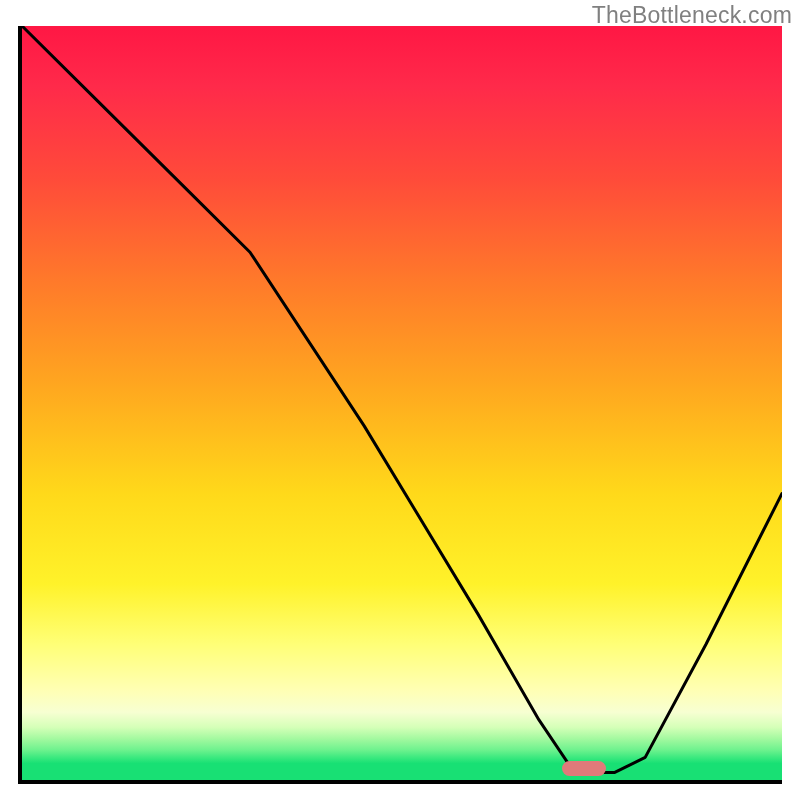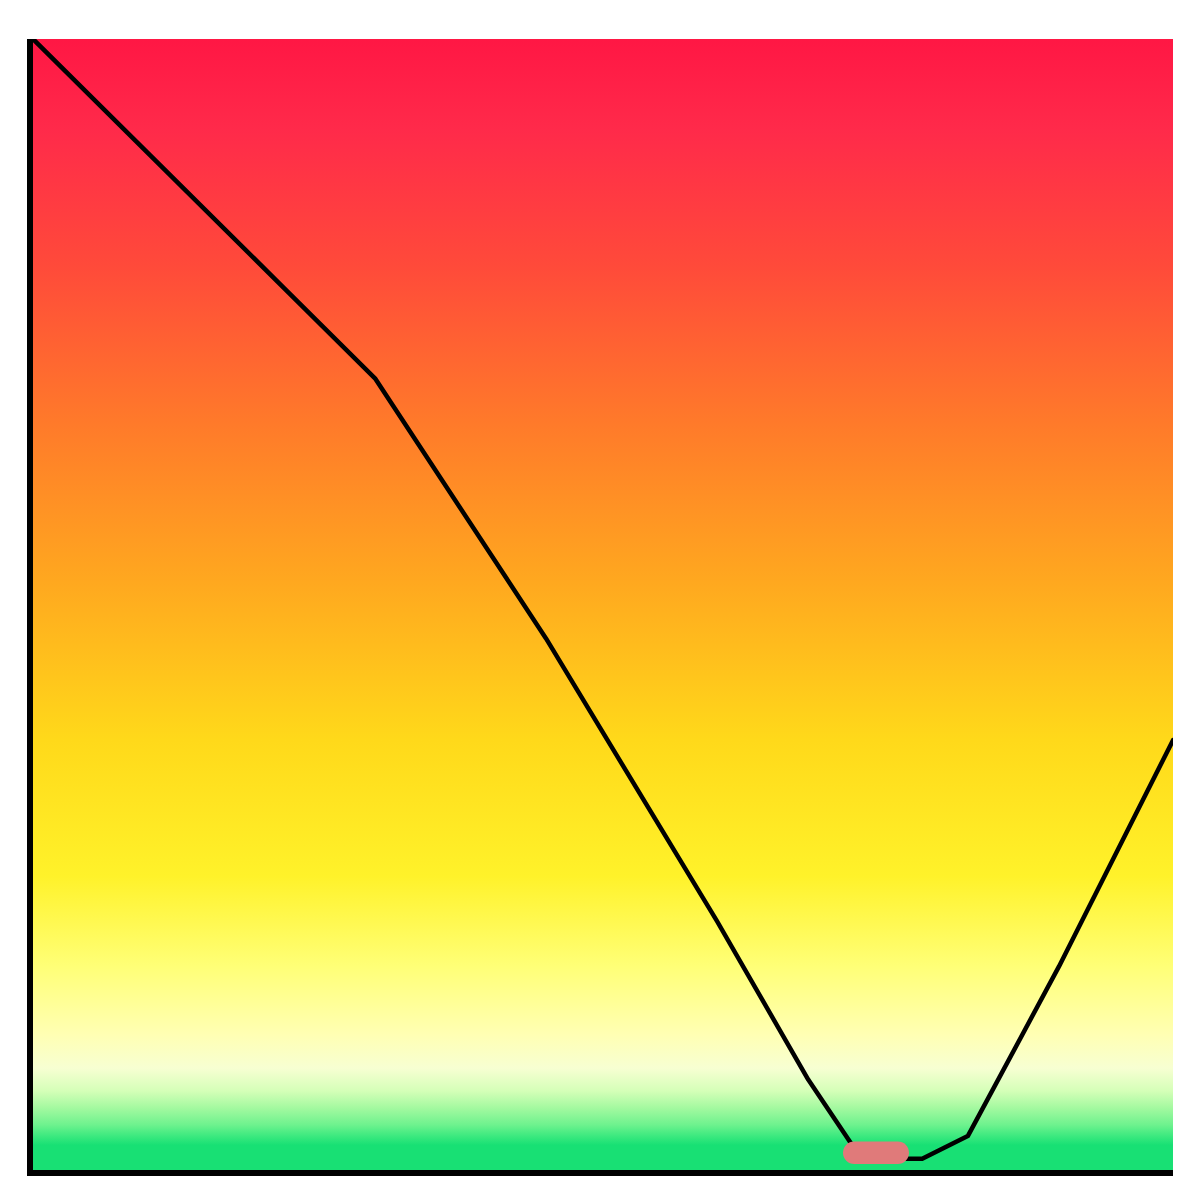--- a/index.html
+++ b/index.html
@@ -72,20 +72,21 @@
     height: 15px;
     background: #e07a7a;
     border-radius: 8px;
   }
 </style>
 </head>
 <body>
 
 <div class="canvas">
 
+  <div class="watermark">TheBottleneck.com</div>
 
   <div class="plot-frame">
     <div class="gradient"></div>
 
     <svg class="curve" viewBox="0 0 760 754" preserveAspectRatio="none">
       <path id="curve-path" fill="none" stroke="#000" stroke-width="3" stroke-linecap="round" stroke-linejoin="round" d="M 0 0 L 76 75.39999999999998 L 167.2 165.88 L 228 226.20000000000005 L 342 399.62 L 456 588.12 L 516.8000000000001 693.68 L 547.1999999999999 738.92 L 577.6 746.46 L 592.8000000000001 746.46 L 623.1999999999999 731.38 L 684 618.28 L 760 467.48"></path>
     </svg>
 
     <div class="marker" id="marker" style="left: 540.4px; top: 734.69px;"></div>
   </div>

